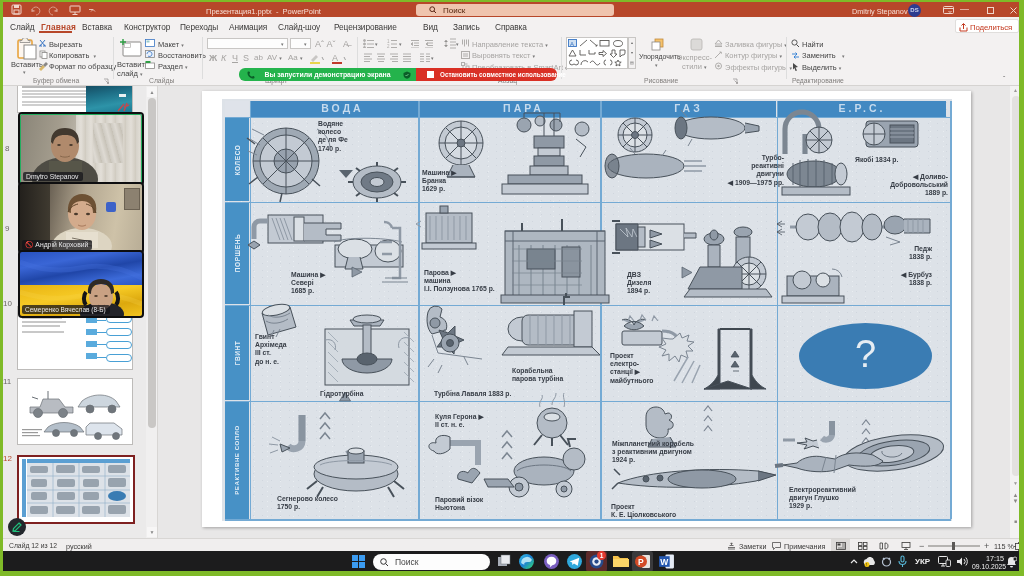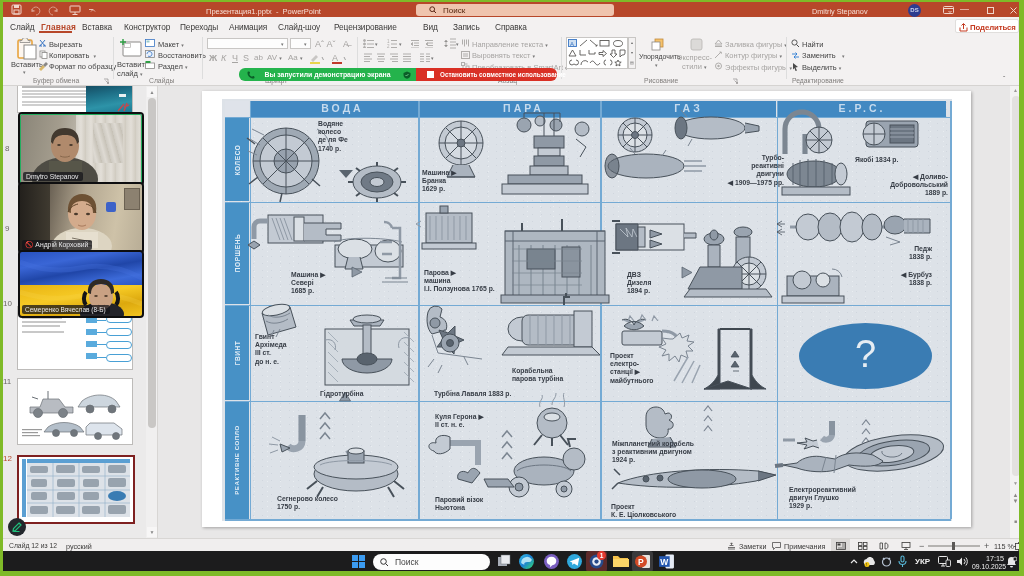--- a/index.html
+++ b/index.html
@@ -72,21 +72,21 @@
     </g>
   </svg>
   <span class="abs" style="left:203px;top:4.5px;color:#f6ded5;font-size:7.5px">Презентация1.pptx&nbsp;&nbsp;-&nbsp;&nbsp;PowerPoint</span>
   <div class="abs" style="left:413px;top:1.5px;width:198px;height:12px;background:#efc4ae;border-radius:3px">
     <svg class="abs" style="left:13px;top:2.5px" width="8" height="8" viewBox="0 0 8 8">
         <circle cx="3.2" cy="3.2" r="2.4" fill="none" stroke="#5a2715" stroke-width="1"></circle>
         <path d="M5 5 L7 7" stroke="#5a2715" stroke-width="1"></path>
       </svg>
     <span class="abs" style="left:27px;top:2px;font-size:8px;color:#53250f">Поиск</span>
   </div>
-  <span class="abs" style="left:809px;top:4.5px;color:#f6e0d7;font-size:7.3px">Dmitriy Stepanov</span>
+  <span class="abs" style="left:849px;top:4.5px;color:#f6e0d7;font-size:7.3px">Dmitriy Stepanov</span>
   <div class="abs" style="left:905px;top:1.5px;width:13px;height:13px;border-radius:50%;background:#2d3c8f;color:#cdd3ee;font-size:6px;font-weight:bold;text-align:center;line-height:13px">DS</div>
   <svg class="abs" style="left:940px;top:4px" width="11" height="8" viewBox="0 0 11 8">
       <rect x="0.5" y="0.5" width="10" height="7" rx="1" fill="none" stroke="#f0d5cb"></rect>
       <path d="M0.5 2.5 h10 M5.5 5 l1.5 1.5 1.5-1.5" stroke="#f0d5cb" fill="none"></path>
     </svg>
   <span class="abs" style="left:957px;top:2px;color:#f4ddd5;font-size:9px">—</span>
   <svg class="abs" style="left:984px;top:4.5px" width="7" height="7" viewBox="0 0 7 7">
       <rect x="0.5" y="0.5" width="6" height="6" fill="none" stroke="#f0d5cb"></rect>
     </svg>
   <svg class="abs" style="left:1007px;top:4.5px" width="7" height="7" viewBox="0 0 7 7">
@@ -104,21 +104,21 @@
   <span style="left:275px">Слайд-шоу</span>
   <span style="left:331px">Рецензирование</span>
   <span style="left:420px">Вид</span>
   <span style="left:450px">Запись</span>
   <span style="left:492px">Справка</span>
   <div class="abs" style="left:36px;top:14px;width:33px;height:2px;background:#b7472a"></div>
   <div class="abs" style="left:952px;top:2px;width:64px;height:13.5px;background:#fff;border:1px solid #e0dedc;border-radius:2px;">
     <svg class="abs" style="left:3px;top:2.5px" width="9" height="9" viewBox="0 0 9 9">
         <path d="M4.5 1 v5 M2.5 2.5 l2-2 2 2 M1 4.5 v3.5 h7 V4.5" fill="none" stroke="#c4391f" stroke-width="1"></path>
       </svg>
-    <span class="abs" style="left:14px;top:2.5px;color:#c4391f;font-size:7.8px;font-weight:bold">Поделиться</span>
+    <span class="abs" style="left:14px;top:2.5px;color:#c4391f;font-size:7.8px;font-weight:normal">Поделиться</span>
   </div>
 </div>
 
 <div class="abs" id="ribbon">
 
   <svg class="abs" style="left:11px;top:5px" width="26" height="22" viewBox="0 0 26 22">
     <rect x="4" y="2" width="14" height="18" rx="1.5" fill="#fdf6ef" stroke="#e8a33d" stroke-width="1.6"></rect>
     <path d="M8 2.5 a3 3 0 0 1 6 0 l2 0 v2 H6 v-2 z" fill="#f5efe8" stroke="#8a8886" stroke-width="0.8"></path>
     <rect x="10" y="7" width="12" height="14" fill="#fff" stroke="#8a8886" stroke-width="1"></rect>
   </svg>

